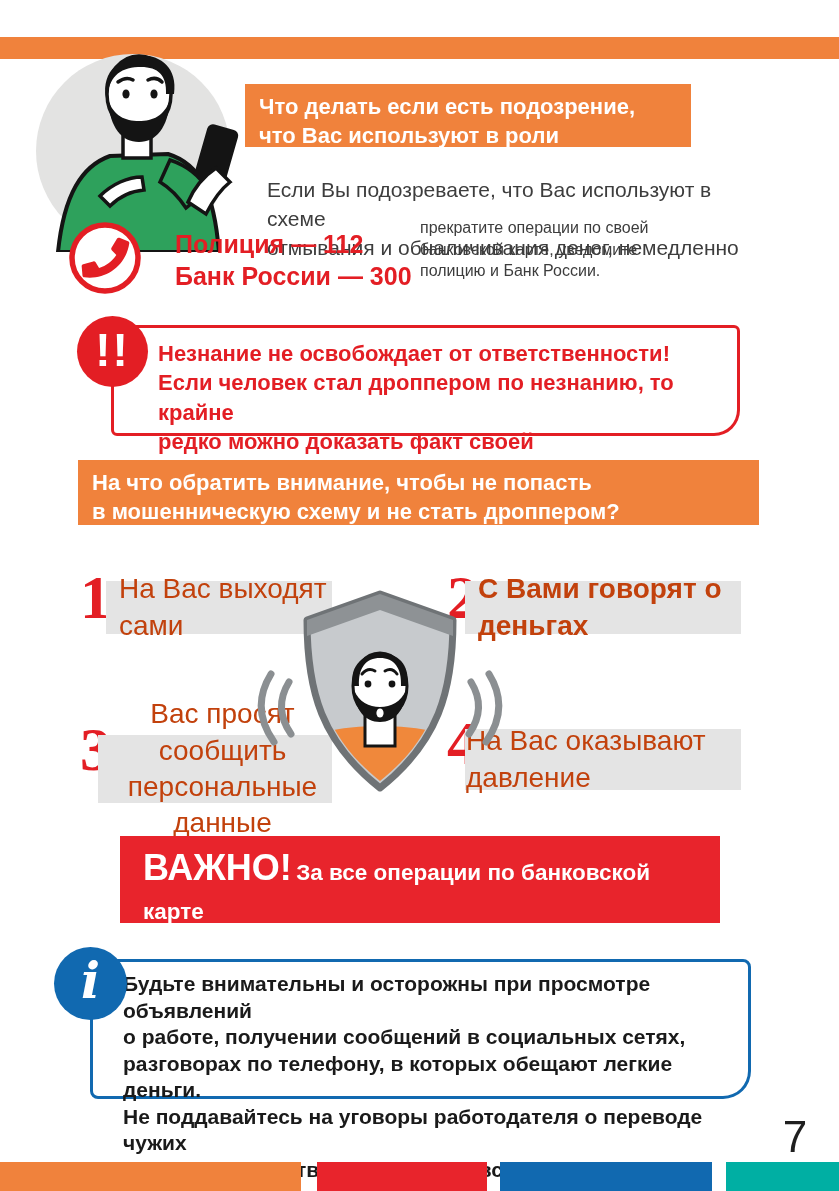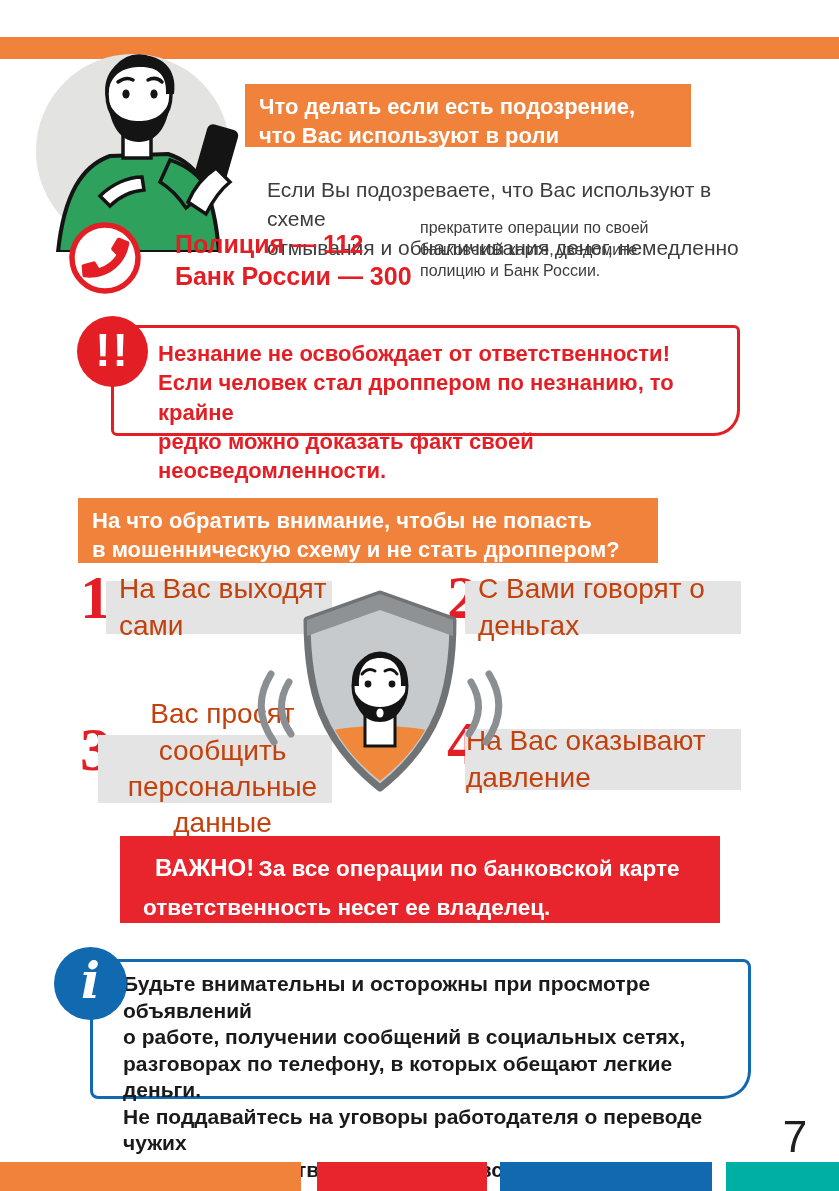--- a/index.html
+++ b/index.html
@@ -19,21 +19,21 @@
   .avatar{position:absolute;left:30px;top:24px;width:212px;height:228px;}
   .shield{position:absolute;left:255px;top:586px;width:250px;height:212px;}
 
   
   .header-box{
     position:absolute;background:var(--orange,#F0823C);color:#fff;
     font-weight:700;font-size:22px;line-height:1.32;white-space:pre-line;
     padding:8px 14px;box-sizing:border-box;
   }
   .header1{left:245px;top:84px;width:446px;height:63px;}
-  .header2{left:78px;top:498px;width:580px;height:65px;}
+  .header2{left:78px;top:460px;width:681px;height:65px;}
 
   
   .intro-lead{position:absolute;left:251px;top:160px;width:480px;margin:16px;
     font-size:21px;line-height:1.38;color:#3D3D3D;white-space:pre-line;}
   .intro-cont{position:absolute;left:420px;top:217px;width:302px;margin:0;
     font-size:16px;line-height:1.35;color:#3D3D3D;white-space:pre-line;}
   .phone-icon{position:absolute;left:66px;top:219px;width:78px;height:78px;}
   .phones{position:absolute;left:175px;top:228px;font-size:25px;font-weight:700;
     color:var(--red,#E31E24);line-height:1.28;}
 
@@ -49,29 +49,29 @@
   
   .sign-num{position:absolute;font-family:"Liberation Serif", serif;font-weight:700;
     font-size:62px;line-height:1;color:var(--red,#E31E24);}
   .num1{left:80px;top:566px;}
   .num2{left:447px;top:566px;}
   .num3{left:80px;top:718px;}
   .num4{left:447px;top:712px;}
   .sign-box{position:absolute;background:var(--gray_box,#E4E4E4);display:flex;align-items:center;
     font-size:28px;color:#c2410c;white-space:pre-line;box-sizing:border-box;line-height:1.3;}
   .box1{left:106px;top:581px;width:226px;height:53px;padding-left:13px;}
-  .box2{left:465px;top:581px;width:276px;height:53px;padding-left:13px;}
+  .box2{left:465px;top:581px;width:276px;height:53px;padding-left:13px;font-weight:bold;}
   .box3{left:98px;top:735px;width:234px;height:68px;padding-left:15px;text-align:center;}
   .box4{left:465px;top:729px;width:276px;height:61px;padding-left:1px;}
 
   
   .important-box{position:absolute;left:120px;top:836px;width:600px;height:87px;
     background:var(--red_banner,#E8242C);color:#fff;box-sizing:border-box;
     padding:13px 18px 0 23px;line-height:37px;}
-  .imp-title{font-size:24px;font-weight:800;margin-left:12px;}
+  .imp-title{font-size:36px;font-weight:800;}
   .imp-text{font-size:22.5px;font-weight:700;white-space:pre-line;}
 
   
   .info-box{position:absolute;left:90px;top:959px;width:661px;height:140px;
     border:3px solid var(--blue,#1169B0);border-radius:2px 8px 28px 8px;box-sizing:border-box;}
   .info-text{margin:0;padding:9px 6px 0 30px;font-size:21px;font-weight:700;color:#1A1A1A;
     line-height:26.5px;white-space:pre-line;}
   .info-icon{position:absolute;left:54px;top:947px;width:73px;height:73px;border-radius:50%;
     background:var(--blue,#1169B0);color:#fff;display:flex;align-items:center;justify-content:center;
     font-family:"DejaVu Serif", serif;font-style:italic;font-weight:700;font-size:50px;padding-bottom:6px;box-sizing:border-box;}

